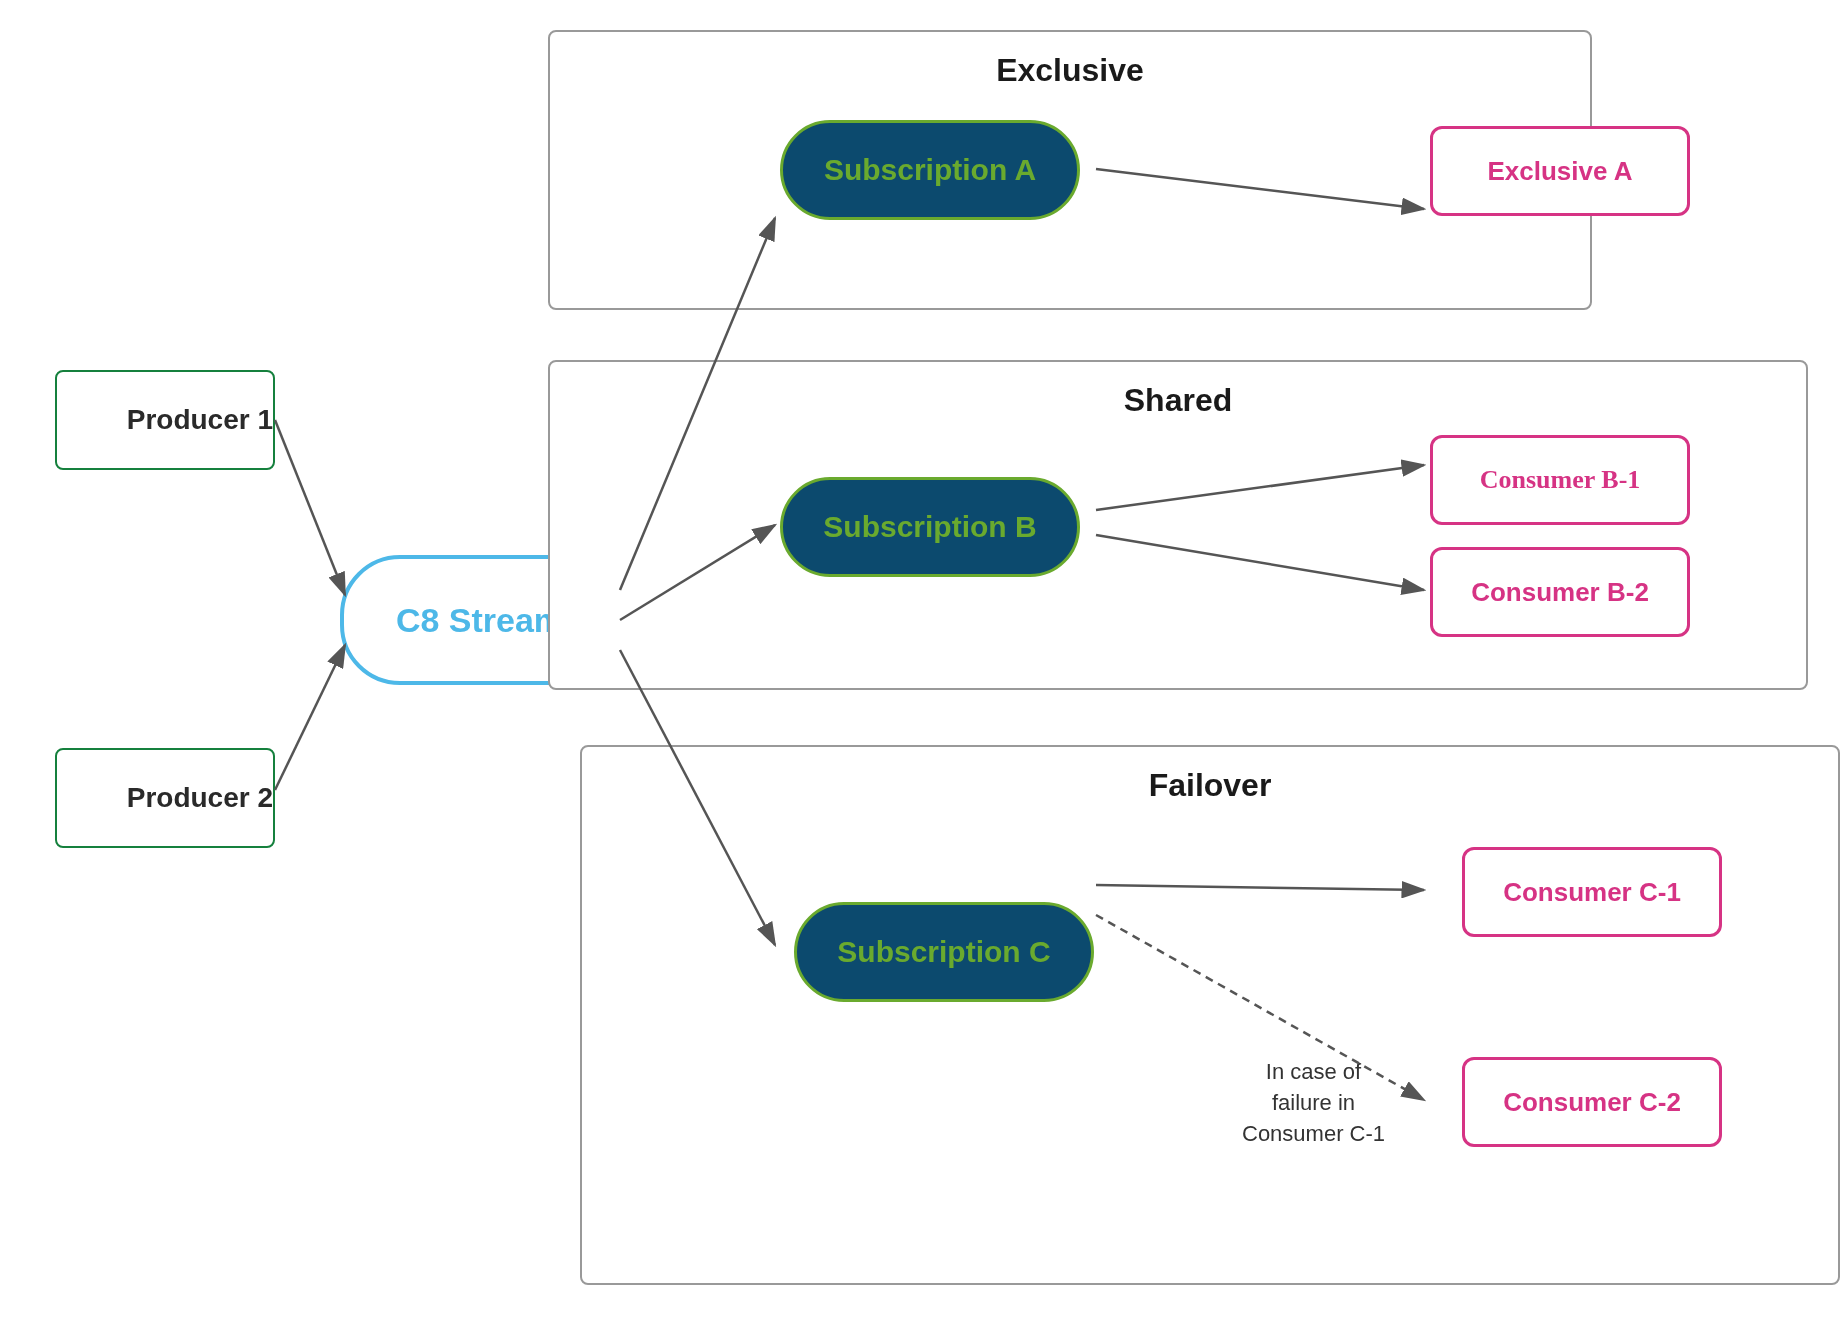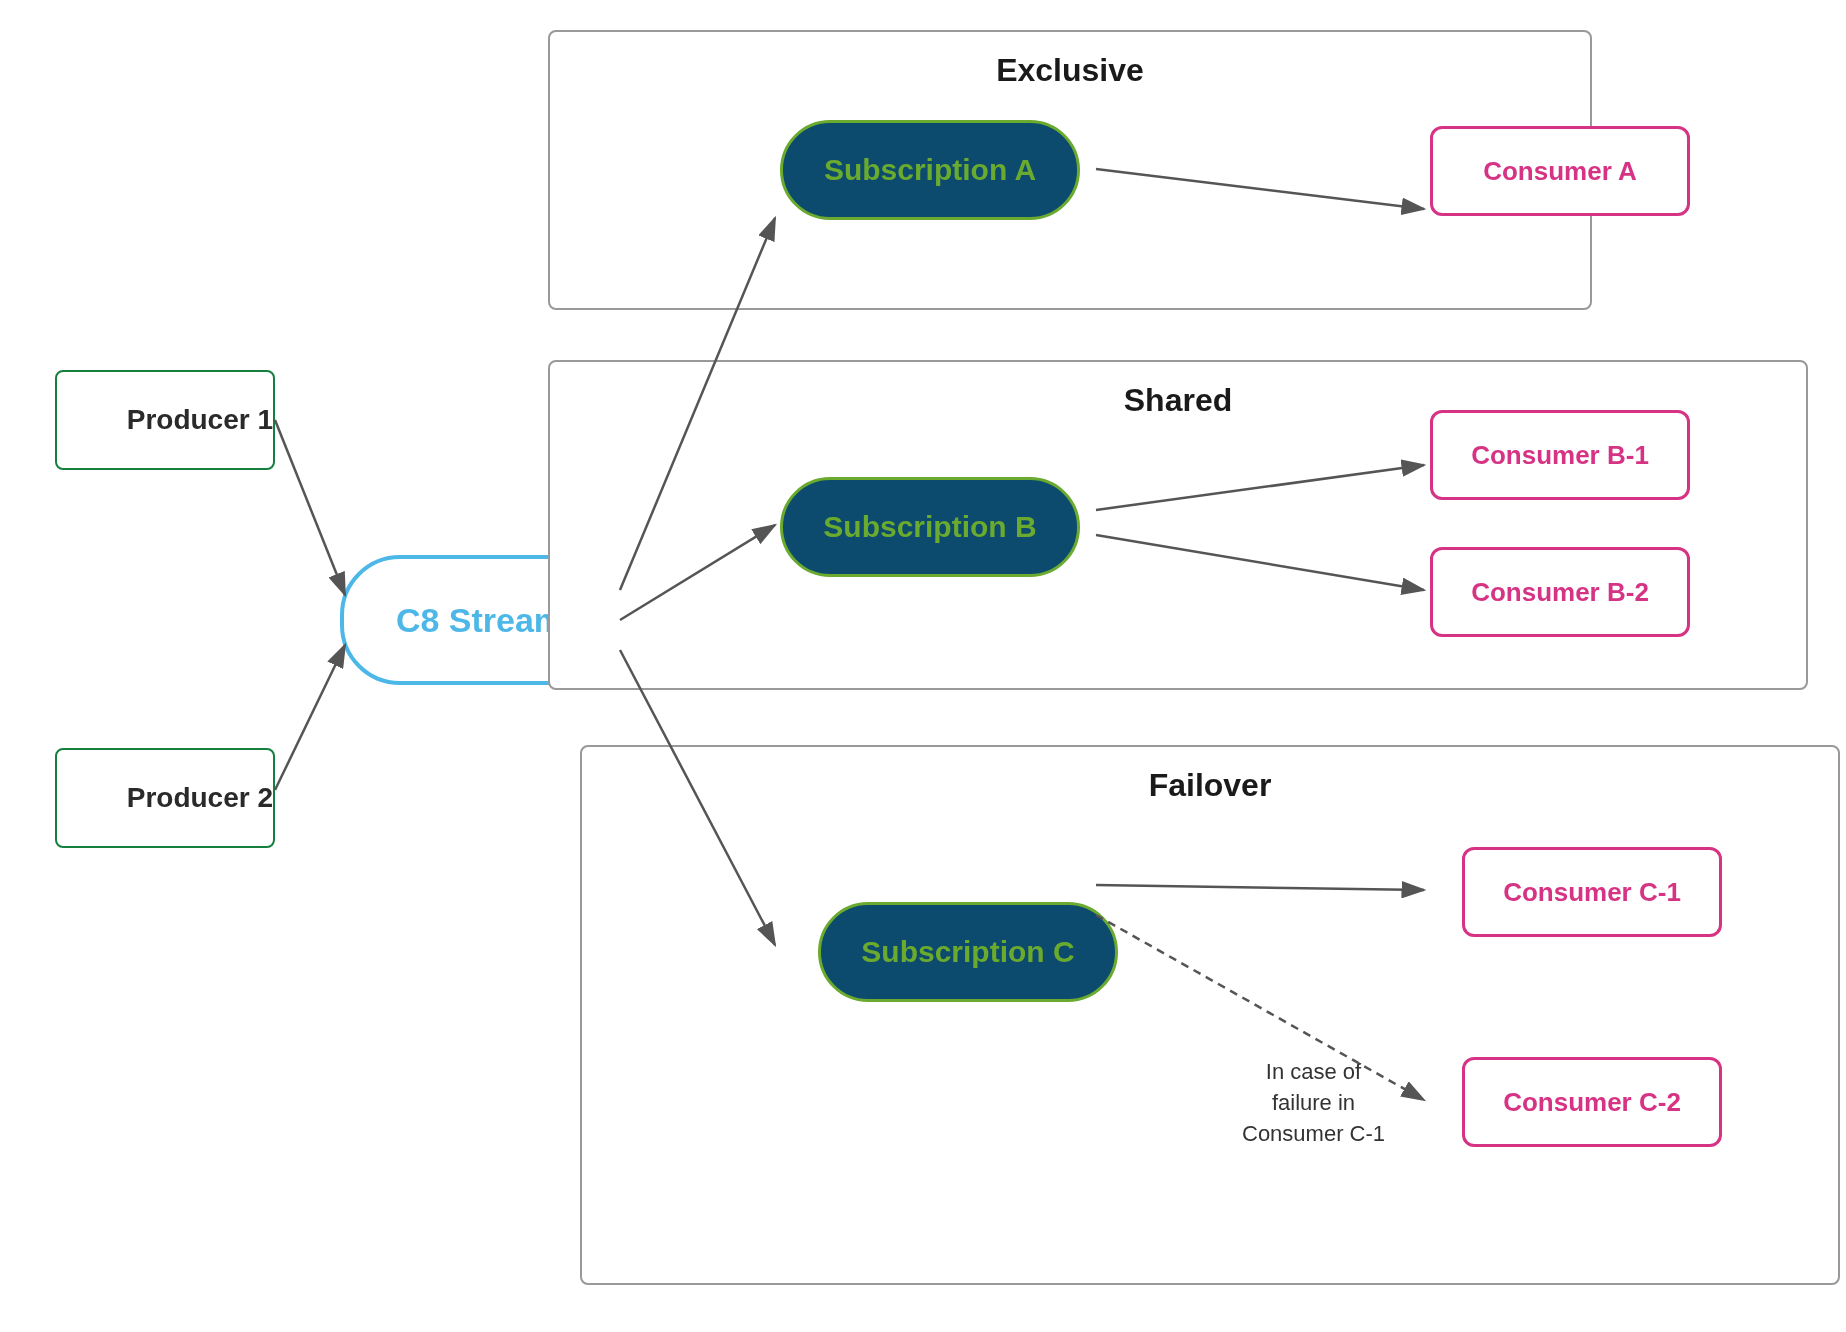--- a/index.html
+++ b/index.html
@@ -174,44 +174,44 @@
   </div>
 
   <div class="section-panel" id="panel-exclusive">
     <span class="section-title">Exclusive</span>
 
     <div class="subscription-pill" style="left: 230px; top: 88px;">
       <span>Subscription A</span>
     </div>
 
     <div class="consumer-box" style="left: 880px; top: 94px;">
-      <span>Consumer A</span>
+      <span>Exclusive A</span>
     </div>
   </div>
 
   <div class="section-panel" id="panel-shared">
     <span class="section-title">Shared</span>
 
     <div class="subscription-pill" style="left: 230px; top: 115px;">
       <span>Subscription B</span>
     </div>
 
-    <div class="consumer-box" style="left: 880px; top: 48px;">
+    <div class="consumer-box" style="left: 880px; top: 73px; font-family: Liberation Serif, serif;">
       <span>Consumer B-1</span>
     </div>
 
     <div class="consumer-box" style="left: 880px; top: 185px;">
       <span>Consumer B-2</span>
     </div>
   </div>
 
   <div class="section-panel" id="panel-failover">
     <span class="section-title">Failover</span>
 
-    <div class="subscription-pill" style="left: 236px; top: 155px;">
+    <div class="subscription-pill" style="left: 212px; top: 155px;">
       <span>Subscription C</span>
     </div>
 
     <div class="consumer-box" style="left: 880px; top: 100px;">
       <span>Consumer C-1</span>
     </div>
 
     <div class="consumer-box" style="left: 880px; top: 310px;">
       <span>Consumer C-2</span>
     </div>

